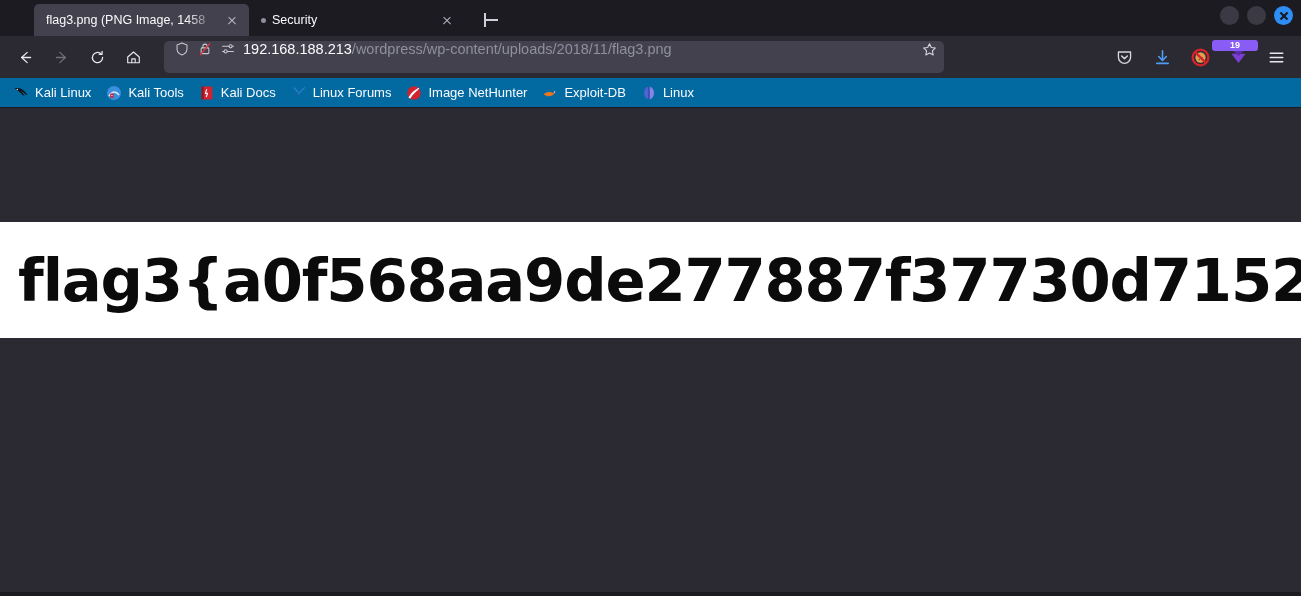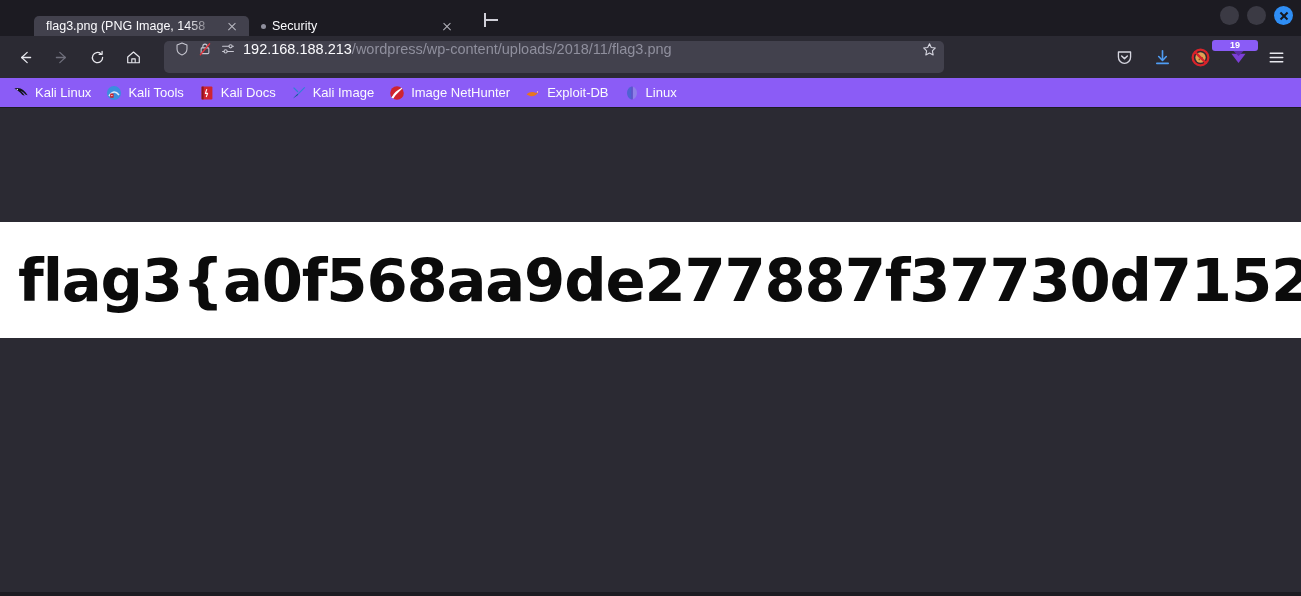--- a/index.html
+++ b/index.html
@@ -9,21 +9,21 @@
     font-family:"Liberation Sans", sans-serif;
     overflow:hidden;
   }
 
   
   .tabbar{
     height:36px; background:#1c1b22;
     display:flex; align-items:flex-end; position:relative;
   }
   .tab{
-    height:20px; display:flex; align-items:center;
+    height:32px; display:flex; align-items:center;
     border-radius:5px 5px 0 0; position:relative;
     padding:0 8px 0 12px; gap:6px; cursor:default;
   }
   .tab.active{ background:#42414d; width:215px; margin-left:34px; }
   .tab.inactive{ width:215px; margin-left:0; }
   .tab-title{
     font-size:12.5px; color:#fbfbfe; white-space:nowrap;
     overflow:hidden; flex:1; line-height:32px;
   }
   .tab.active .tab-title{
@@ -90,21 +90,21 @@
 
   
   .ext-badge{
     position:absolute; top:-1px; right:-3px;
     background:#8a5cf6; color:#fff; font-size:9px; line-height:11px;
     padding:0 18px; border-radius:3px; font-weight:700;
   }
 
   
   .bookmarks{
-    height:30px; background:#8b5cf6; display:flex; align-items:center;
+    height:30px; background:#0369a1; display:flex; align-items:center;
     padding:0 6px; gap:1px; border-bottom:1px solid #1c1b22;
   }
   .bm{
     display:flex; align-items:center; gap:6px; padding:3px 7px; border-radius:4px;
   }
   .bm-label{ font-size:13px; color:#fbfbfe; white-space:nowrap; }
   .bm-ico{ width:16px; height:16px; flex:none; display:block; }
 
   
   .content{
@@ -279,21 +279,21 @@
     </svg>
     <span class="bm-label">Kali Docs</span>
   </div>
 
   <div class="bm">
     <svg class="bm-ico" viewBox="0 0 16 16">
       <path d="M2 13.6 L6.4 9 L13.4 2 L14.2 2.8 L7.2 9.8 Z" fill="#2f82d6"></path>
       <path d="M6.4 9 L7.2 9.8 L2 13.6 Z" fill="#1b4f8a"></path>
       <path d="M2.6 2.6 L7 7" stroke="#2f82d6" stroke-width="1.3"></path>
     </svg>
-    <span class="bm-label">Kali Image</span>
+    <span class="bm-label">Linux Forums</span>
   </div>
 
   <div class="bm">
     <svg class="bm-ico" viewBox="0 0 16 16">
       <circle cx="8" cy="8" r="6.8" fill="#cf2430"></circle>
       <path d="M2.6 12.4 Q6 5.4 12.6 3.2 Q7.6 7 4.4 13.4 Z" fill="#ffffff"></path>
       <path d="M3 12.9 L12.9 3.1" stroke="#ffffff" stroke-width="1.2"></path>
     </svg>
     <span class="bm-label">Image NetHunter</span>
   </div>

